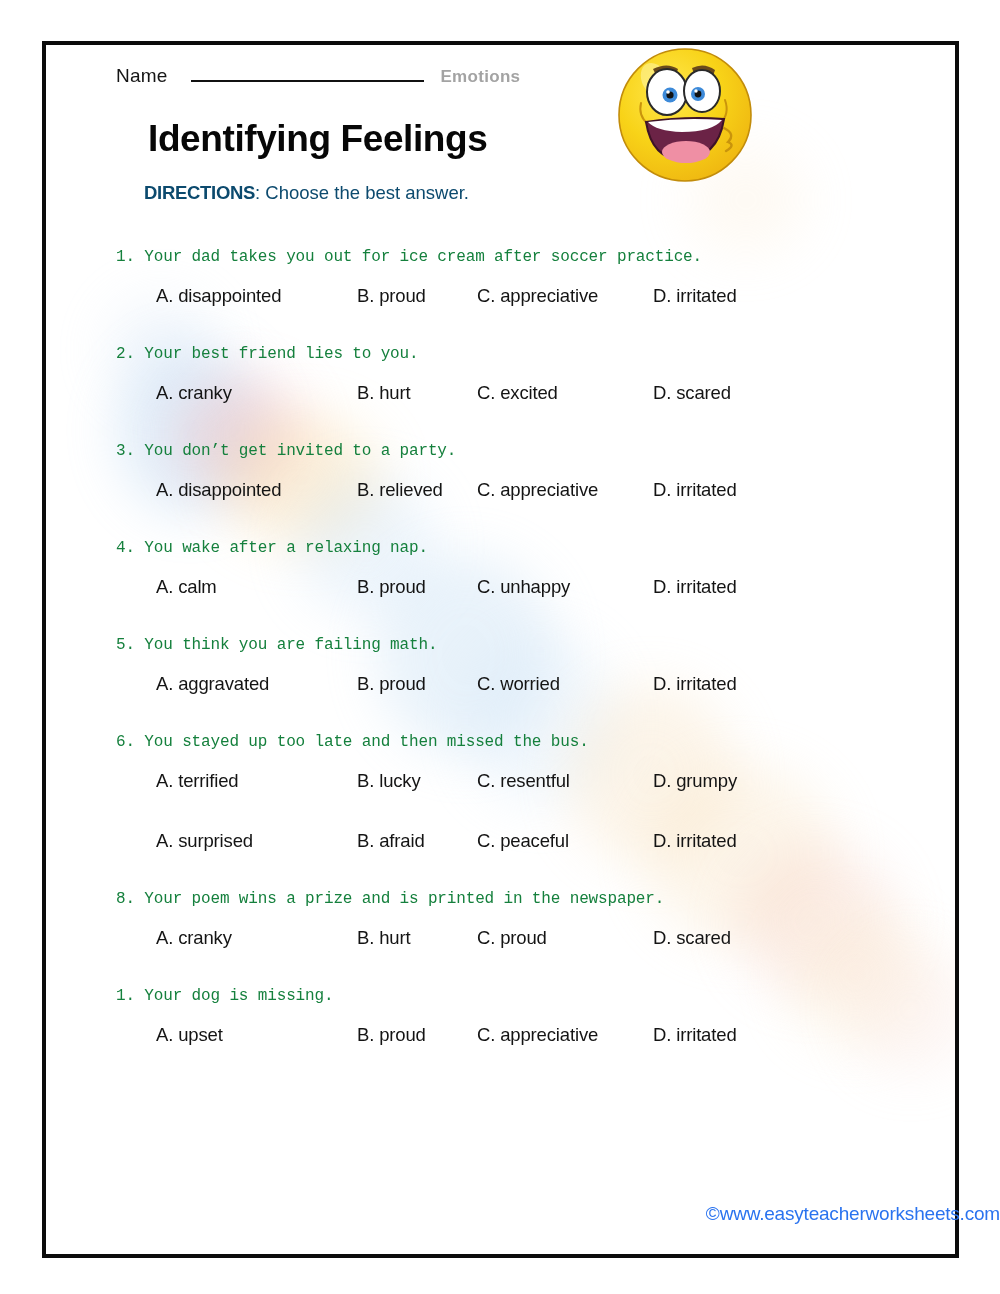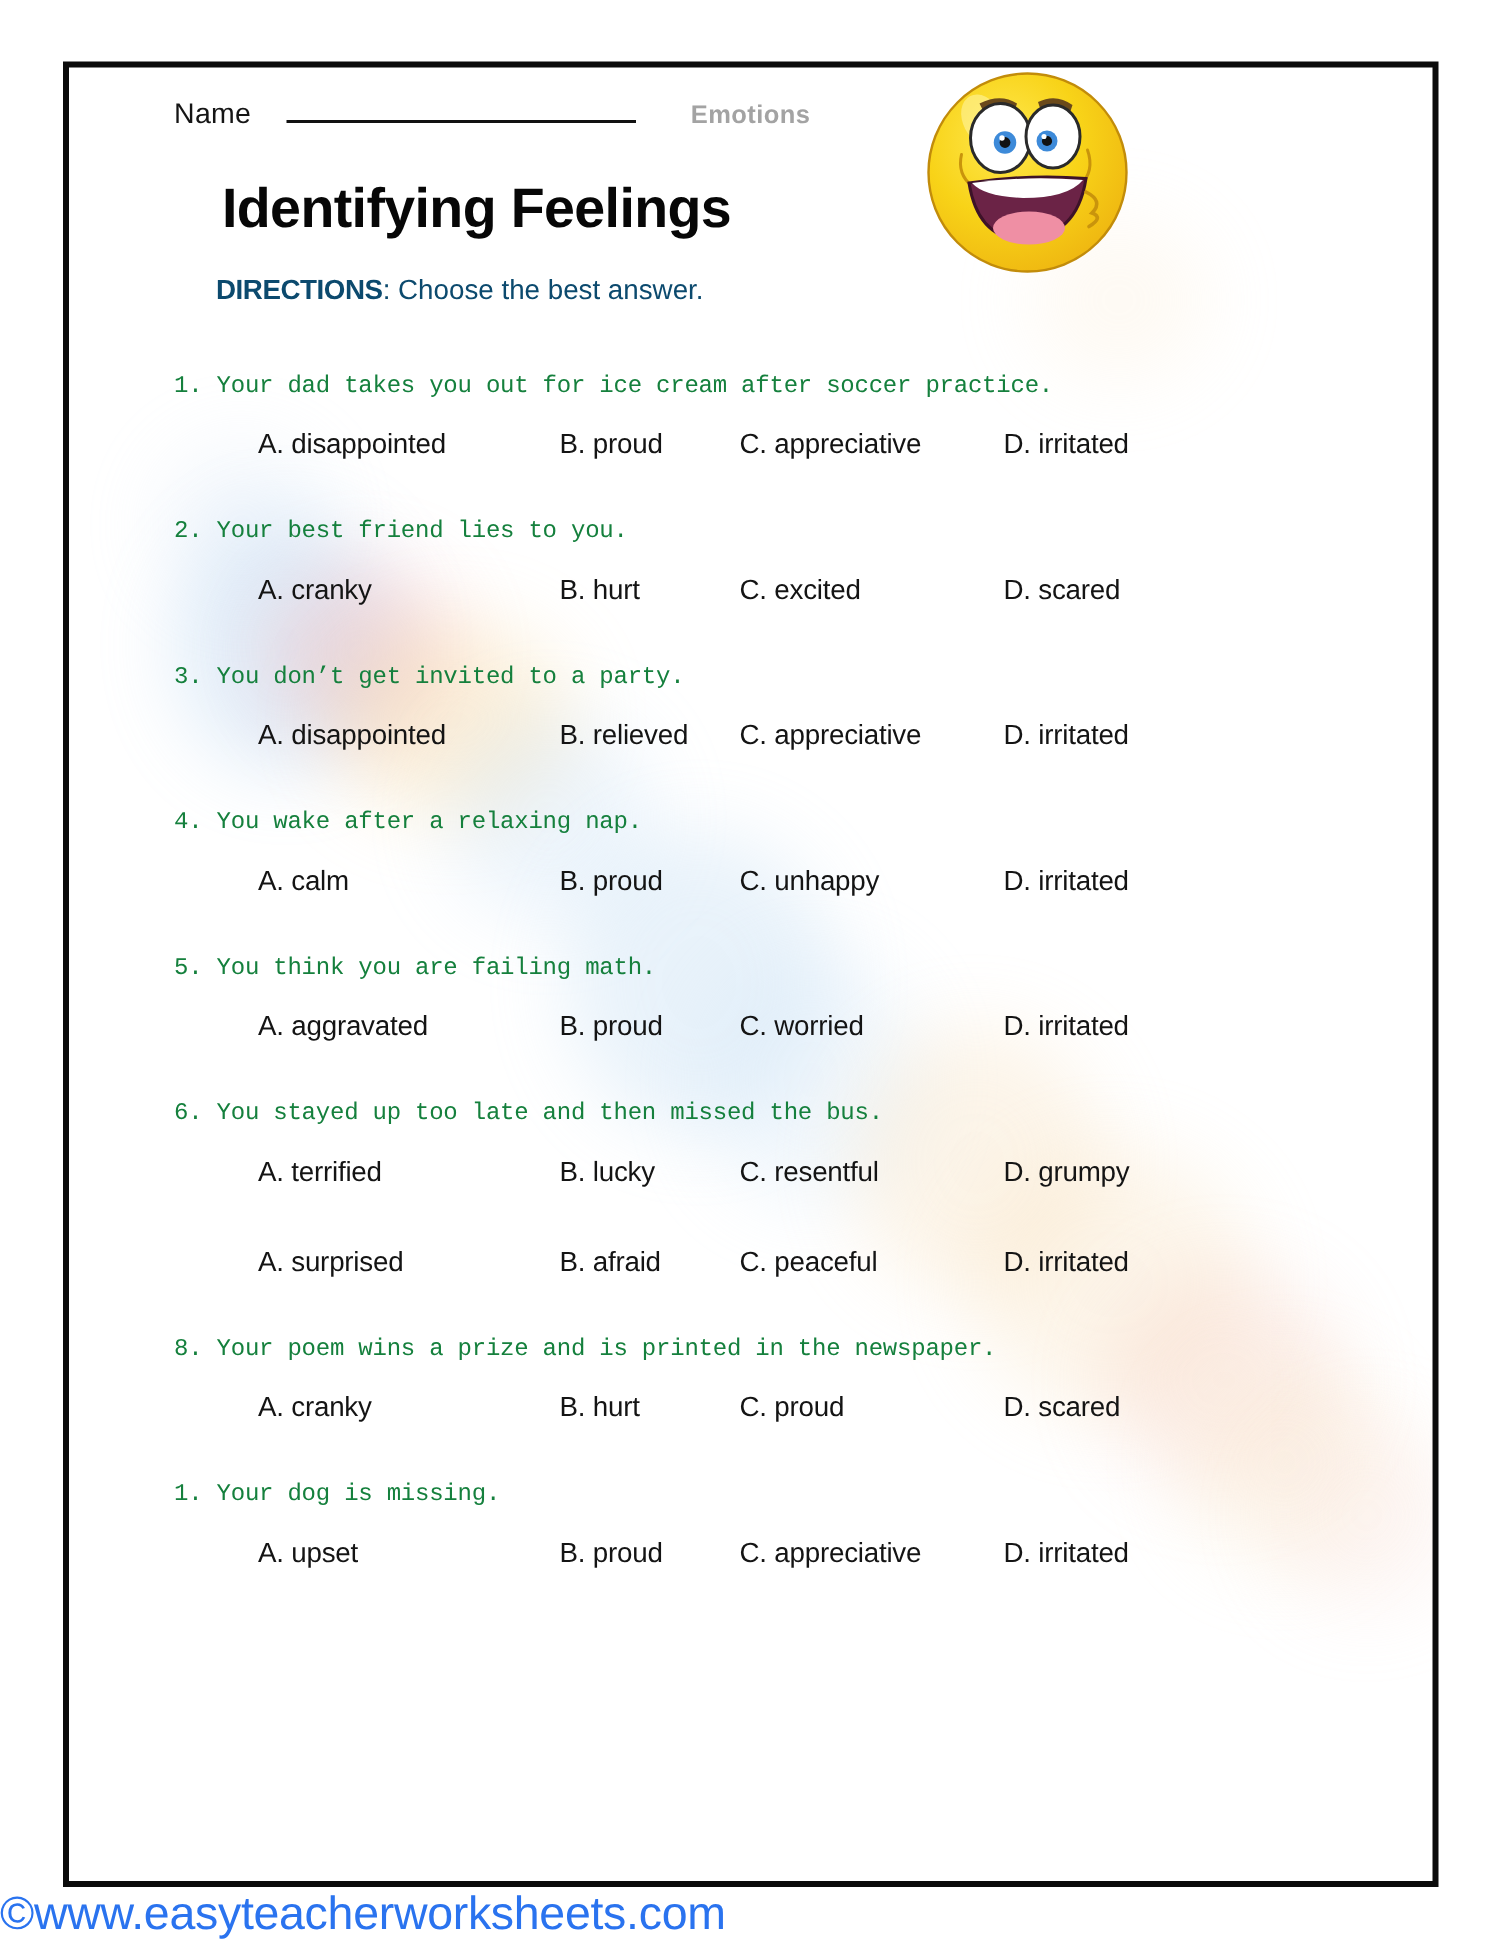--- a/index.html
+++ b/index.html
@@ -82,21 +82,21 @@
     color: #151515;
     letter-spacing: .2px;
   }
   #name-blank {
     width: 233px;
     margin-left: 24px;
     border-bottom: 2px solid #111111;
     height: 20px;
   }
   #subject-label {
-    margin-left: 36px;
+    margin-left: 16px;
     font-size: 17px;
     font-weight: bold;
     color: #a3a3a3;
     letter-spacing: .3px;
   }
 
   
   #worksheet-title {
     position: absolute;
     left: 116px;
@@ -133,21 +133,21 @@
   .question-prompt {
     font-size: 16px;
     color: #15803d;
     white-space: nowrap;
     letter-spacing: -0.15px;
     font-family: Liberation Mono, monospace;
   }
 
   .option-row {
     margin-top: 19px;
-    margin-left: 56px;
+    margin-left: 40px;
     margin-bottom: 36px;
     position: relative;
     height: 24px;
   }
   .option {
     position: absolute;
     top: 0;
     font-size: 18.5px;
     color: #141414;
     white-space: nowrap;
@@ -155,24 +155,24 @@
   }
   .opt-a { left: 0px; }
   .opt-b { left: 201px; }
   .opt-c { left: 321px; }
   .opt-d { left: 497px; }
 
   
   #footer-url {
     position: absolute;
     left: 0;
-    top: 1258px;
+    top: 1203px;
     width: 1000px;
-    text-align: left;
-    font-size: 31px;
+    text-align: right;
+    font-size: 19px;
     color: #2a73ef;
     letter-spacing: -0.2px;
   }
 
   
   #smiley-icon {
     position: absolute;
     left: 612px;
     top: 42px;
     width: 146px;

